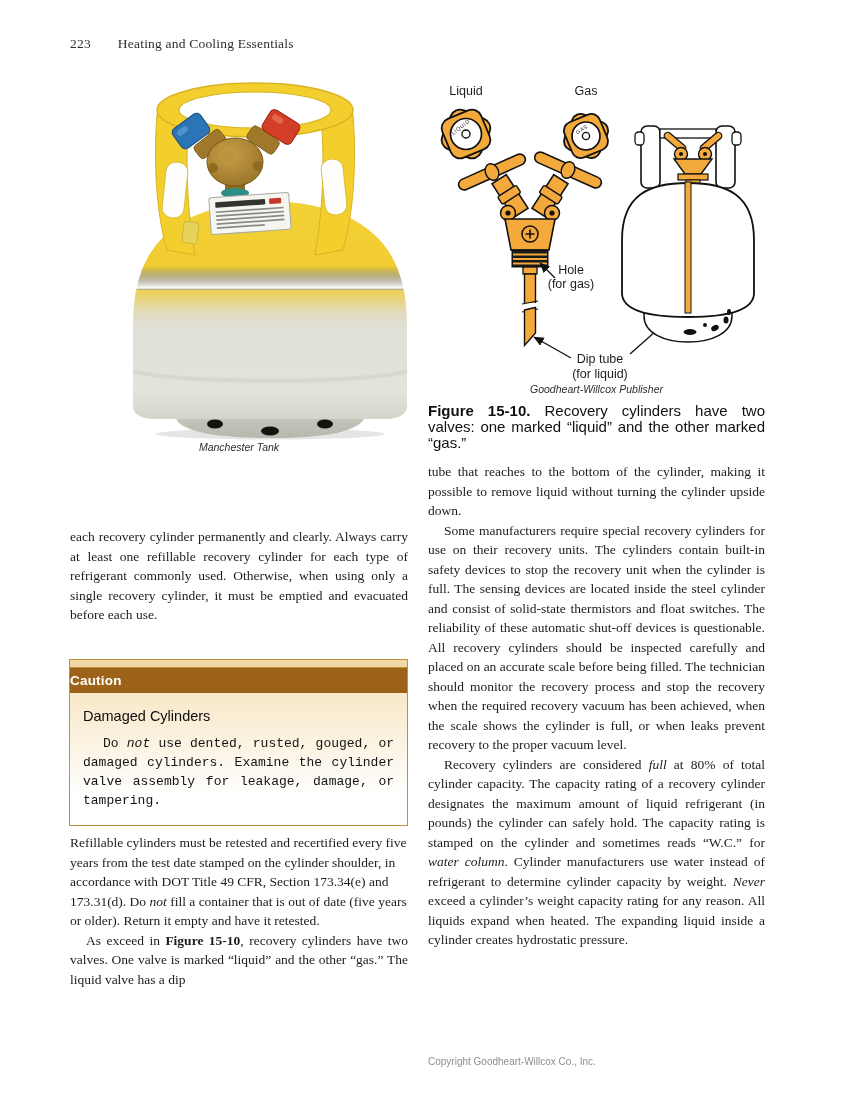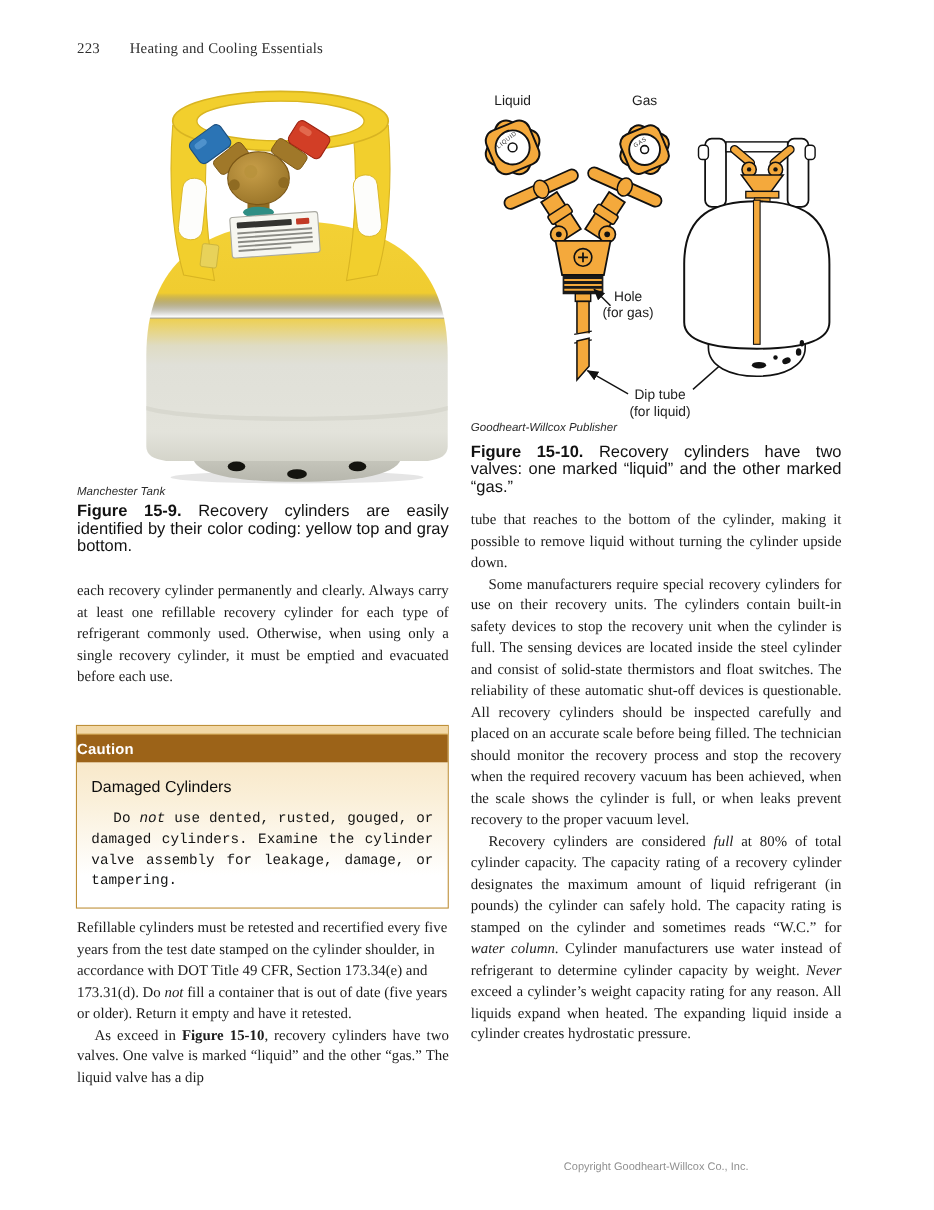--- a/index.html
+++ b/index.html
@@ -11,21 +11,21 @@
   }
   .header { position:absolute; left:70px; top:36px; font-size:13.5px; color:#2e2e2e; letter-spacing:.2px; }
   .header .pgnum { margin-right:27px; }
 
   .bodytext { font-size:13.5px; line-height:19.5px; text-align:justify; }
   .bodytext.ragged { text-align:left; }
   .indent { text-indent:16px; }
   .it { font-style:italic; }
   .bd { font-weight:bold; }
 
-  .credit { font-family:"Liberation Sans","DejaVu Sans",sans-serif; font-size:10.5px; font-style:italic; color:#2c2c2c; text-align:left; }
+  .credit { font-family:"Liberation Sans","DejaVu Sans",sans-serif; font-size:10.5px; font-style:italic; color:#2c2c2c; text-align:center; }
   .caption { font-family:"Liberation Sans","DejaVu Sans",sans-serif; font-size:15px; line-height:16.2px; text-align:justify; color:#111; }
   .caption b { font-weight:bold; }
 
   .photo-svg   { position:absolute; left:95px;  top:74px;  }
   .credit-left { position:absolute; left:70px;  top:441px; width:338px; }
   .caption-left{ position:absolute; left:70px;  top:457px; width:338px; }
   .para1-left  { position:absolute; left:70px;  top:527px; width:338px; }
 
   .caution-box {
     position:absolute; left:69px; top:659px; width:339px;
@@ -43,21 +43,21 @@
   .caution-text { font-family:Liberation Mono, monospace; font-size:13px; line-height:19px; text-align:justify; text-indent:20px; color:#141414; }
 
   .leftcol-lower { position:absolute; left:70px; top:833px; width:338px; }
 
   .diagram-svg  { position:absolute; left:428px; top:82px; }
   .credit-right { position:absolute; left:428px; top:383px; width:337px; }
   .caption-right{ position:absolute; left:428px; top:403px; width:337px; }
   .rightcol-body{ position:absolute; left:428px; top:462px; width:337px; }
 
   .footer {
-    position:absolute; left:428px; top:1056px; width:337px; text-align:center;
+    position:absolute; left:428px; top:1056px; width:337px; text-align:left;
     font-family:"Liberation Sans","DejaVu Sans",sans-serif; font-size:10px; color:#8f8f8f;
   }
 
   svg text { font-family:"Liberation Sans","DejaVu Sans",sans-serif; fill:#1d1d1d; }
   .dlabel { font-size:12.5px; }
   .wheel-text { font-size:5.4px; fill:#333; letter-spacing:.6px; }
 </style>
 </head>
 <body>
 
@@ -150,21 +150,20 @@
       <rect x="20" y="-14" width="12" height="5.5" rx="1" fill="#C23A26"></rect>
       <rect x="-34" y="-5" width="68" height="1.7" fill="#8A8A84"></rect>
       <rect x="-34" y="-1" width="68" height="1.7" fill="#8A8A84"></rect>
       <rect x="-34" y="3" width="68" height="1.7" fill="#8A8A84"></rect>
       <rect x="-34" y="7" width="68" height="1.7" fill="#8A8A84"></rect>
       <rect x="-34" y="11" width="48" height="1.7" fill="#8A8A84"></rect>
     </g>
   </svg>
 
   <div class="credit credit-left">Manchester Tank</div>
-  <p class="caption caption-left"><b>Figure 15-9.</b> <span>Recovery cylinders are easily identified by their color coding: yellow top and gray bottom.</span></p>
 
   <p class="bodytext para1-left">each recovery cylinder permanently and clearly. Always carry at least one refillable recovery cylinder for each type of refrigerant commonly used. Otherwise, when using only a single recovery cylinder, it must be emptied and evacuated before each use.</p>
 
   <div class="caution-box">
     <div class="caution-strip"></div>
     <div class="caution-bar">Caution</div>
     <div class="caution-body">
       <div class="caution-title">Damaged Cylinders</div>
       <p class="caution-text"><span>Do </span><span class="it">not</span><span> use dented, rusted, gouged, or damaged cylinders. Examine the cylinder valve assembly for leakage, damage, or tampering.</span></p>
     </div>

